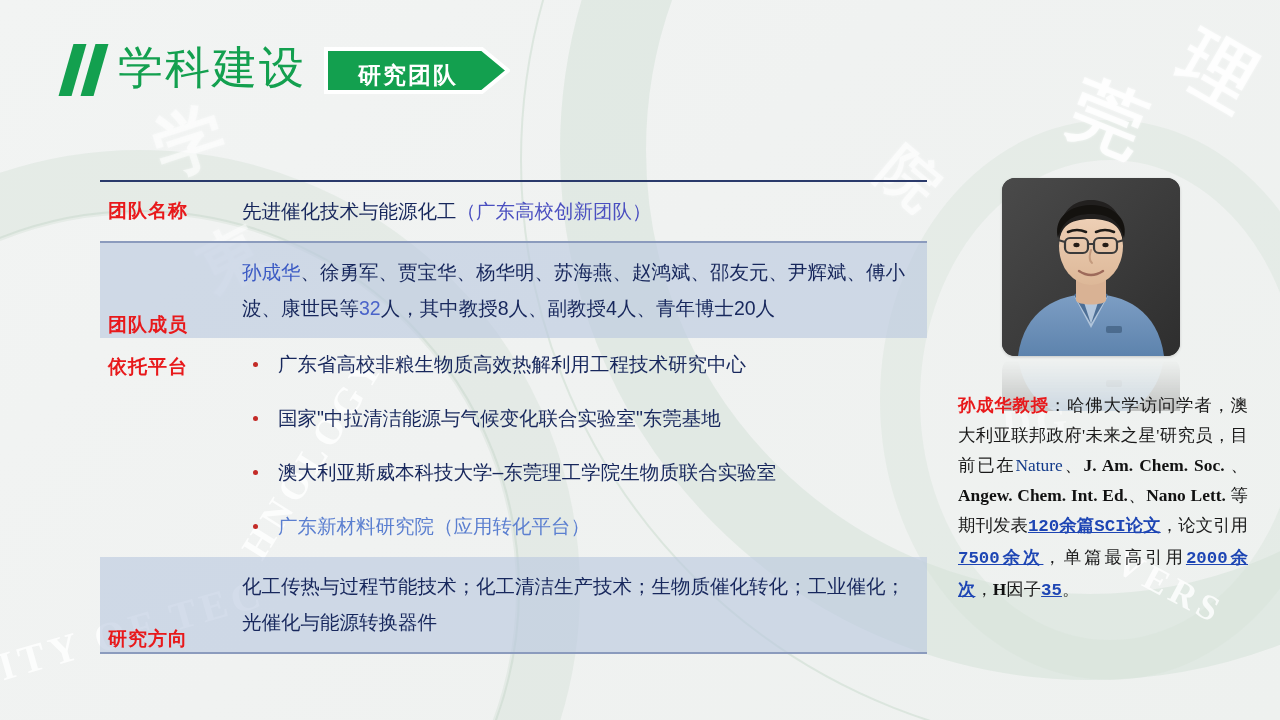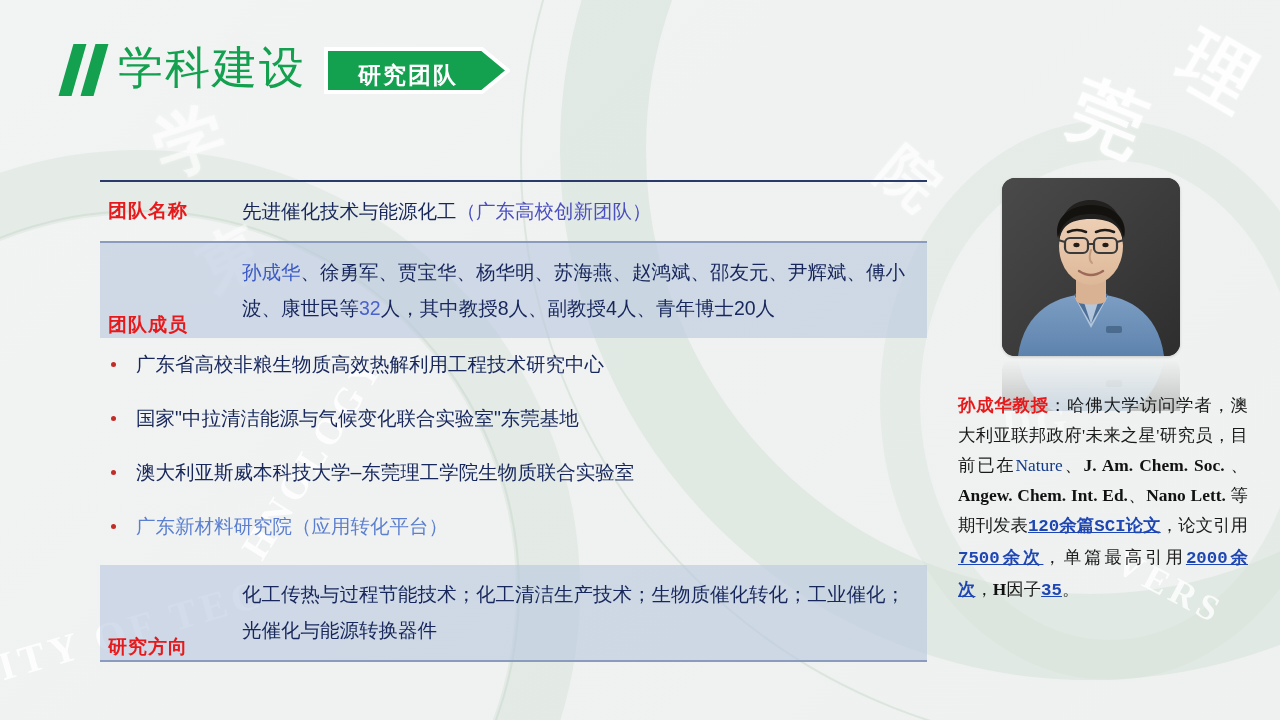--- a/index.html
+++ b/index.html
@@ -146,21 +146,21 @@
 
   .bullets { list-style: none; margin: 0; padding: 0; }
   .bullets li {
     position: relative;
     padding-left: 36px;
     line-height: 30px;
     margin-bottom: 24px;
     font-size: 19.5px;
     color: #17275c;
   }
-  .bullets li:last-child { margin-bottom: 12px; }
+  .bullets li:last-child { margin-bottom: 4px; }
   .bullets li::before {
     content: "";
     position: absolute; left: 11px; top: 13px;
     width: 5px; height: 5px; border-radius: 50%;
     background: #c32b27;
   }
   .bullets li.alt { color: #5b7fd0; }
 
   
   .photo-wrap { position: absolute; left: 1002px; top: 178px; width: 178px; }
@@ -250,20 +250,21 @@
     </div>
 
     <div class="trow shaded">
       <div class="tlabel">团队成员</div>
       <div class="tcell">
         <span class="blue">孙成华</span><span>、徐勇军、贾宝华、杨华明、苏海燕、赵鸿斌、邵友元、尹辉斌、傅小波、康世民等</span><span class="blue2">32</span><span>人，其中教授8人、副教授4人、青年博士20人</span>
       </div>
     </div>
 
     <div class="trow">
+      <div class="tlabel">依托平台</div>
       <div class="tcell">
         <ul class="bullets">
           <li>广东省高校非粮生物质高效热解利用工程技术研究中心</li>
           <li>国家"中拉清洁能源与气候变化联合实验室"东莞基地</li>
           <li>澳大利亚斯威本科技大学–东莞理工学院生物质联合实验室</li>
           <li class="alt">广东新材料研究院（应用转化平台）</li>
         </ul>
       </div>
     </div>
 

